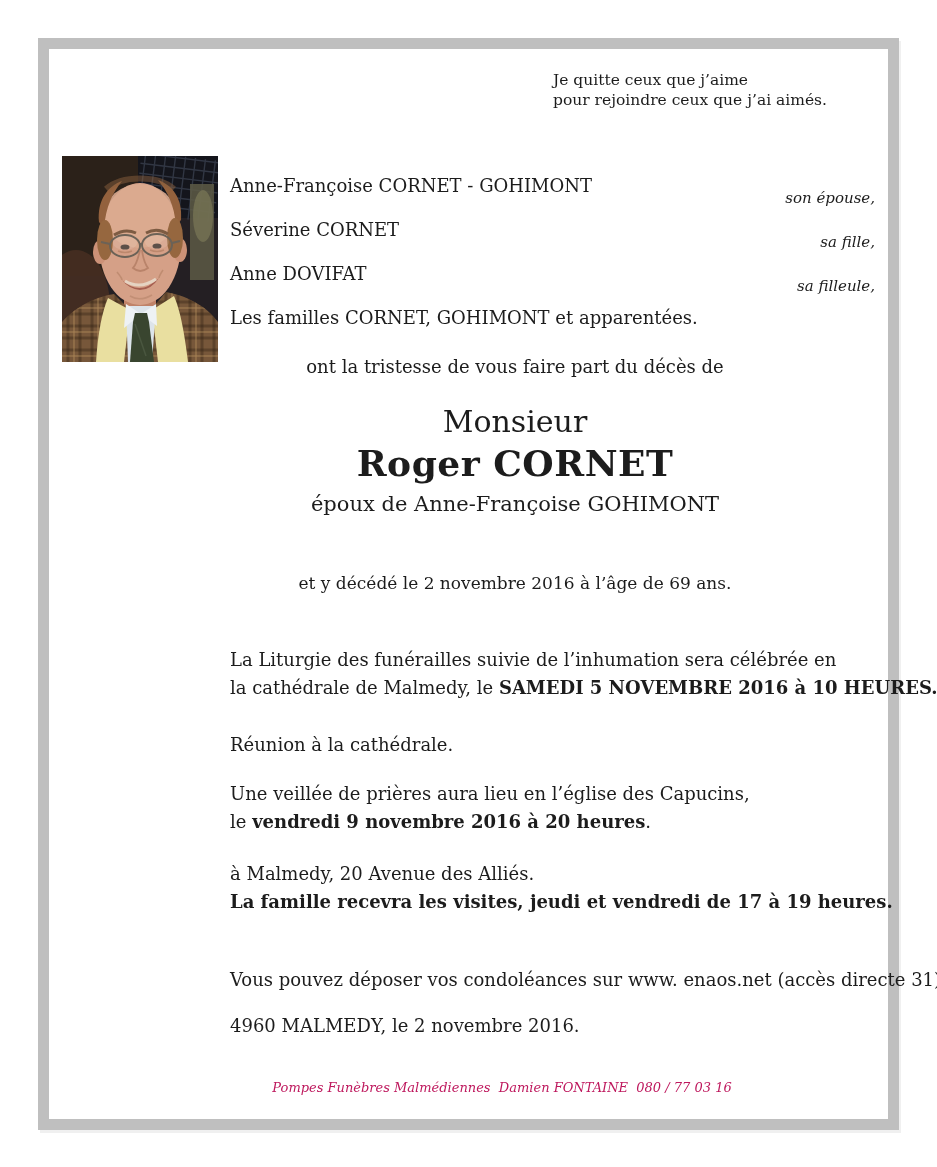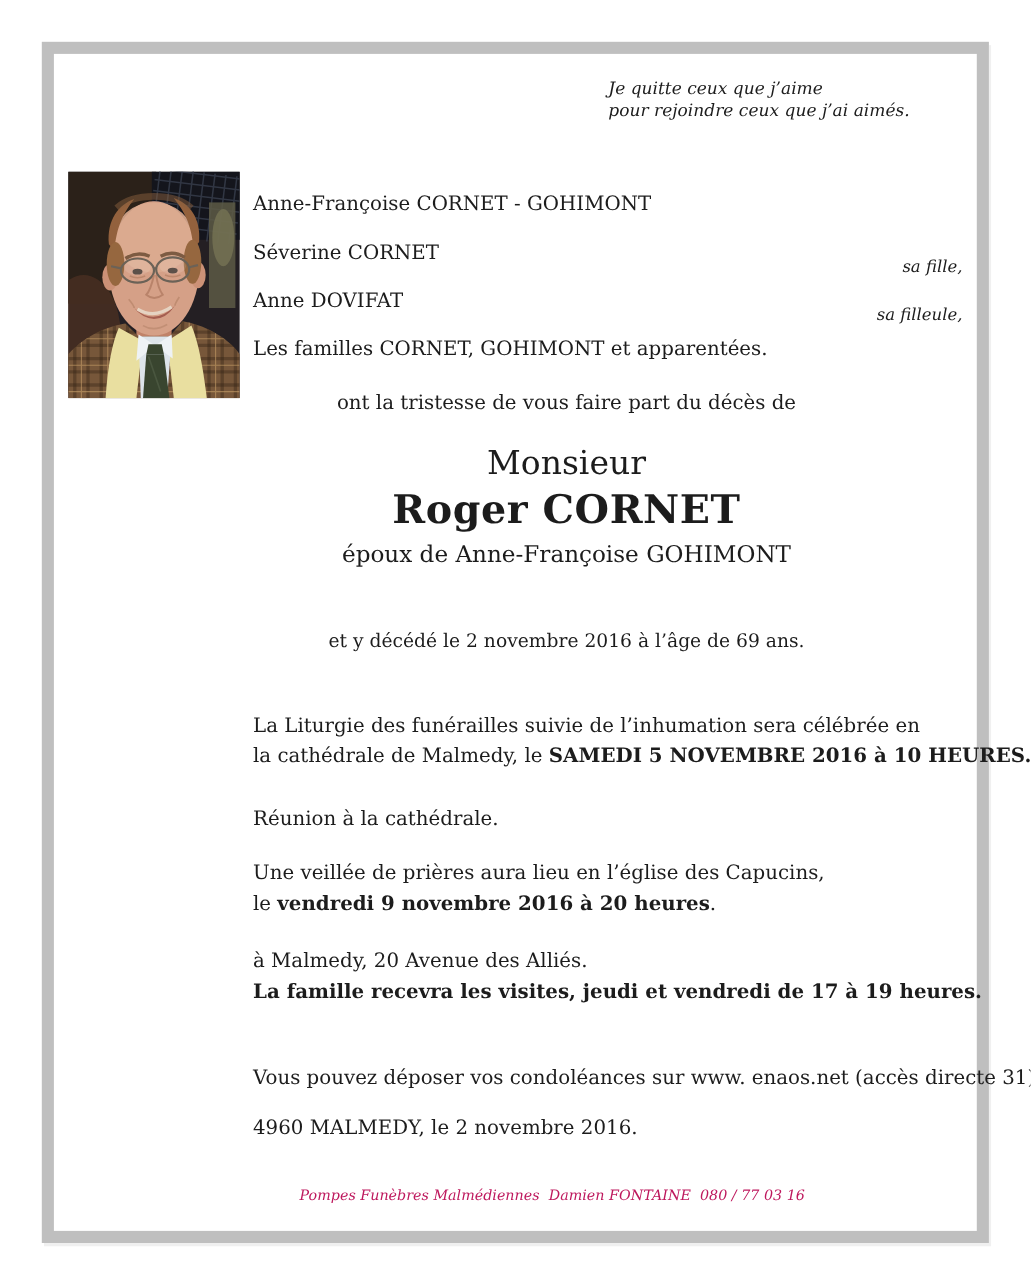--- a/index.html
+++ b/index.html
@@ -16,21 +16,21 @@
     width:861px; height:1092px;
     box-sizing:border-box;
     border:11px solid #bfbfbf;
     background:#ffffff;
     box-shadow:2px 3px 0 rgba(0,0,0,0.06);
   }
   .abs { position:absolute; }
 
   .epigraph {
     left:553px; top:70px; width:330px;
-    font-style:italic; font-size:15.5px; line-height:20px;
+    font-size:15.5px; line-height:20px;
     white-space:nowrap;
   }
 
   .photo-wrap { left:62px; top:156px; width:156px; height:206px; }
   .photo-wrap svg { display:block; width:100%; height:100%; }
 
   .name-line  { left:230px; font-size:18px; white-space:nowrap;margin-top:11px; }
   .rel-line   { left:230px; width:645px; text-align:right;
                 font-style:italic; font-size:15px; white-space:nowrap; }
 
@@ -172,20 +172,21 @@
 
       <path d="M60,124 Q78,141 97,122 Q89,134 78,134 Q67,133 60,124 Z" fill="#a55e50"></path>
       <path d="M63,125 Q78,134 94,123" stroke="#e8dccd" stroke-width="3" fill="none" opacity="0.85"></path>
       <path d="M55,116 Q60,122 60,124" stroke="#b07e63" stroke-width="1.5" fill="none" opacity="0.6"></path>
       <path d="M101,114 Q97,120 97,122" stroke="#b07e63" stroke-width="1.5" fill="none" opacity="0.6"></path>
       <path d="M68,140 Q78,146 90,139" stroke="#b07e63" stroke-width="1.5" fill="none" opacity="0.5"></path>
     </svg>
   </div>
 
   <div class="abs name-line" style="top:164px">Anne-Françoise CORNET - GOHIMONT</div>
+  <div class="abs rel-line" style="top:189px">son épouse,</div>
   <div class="abs name-line" style="top:208px">Séverine CORNET</div>
   <div class="abs rel-line" style="top:233px">sa fille,</div>
   <div class="abs name-line" style="top:252px">Anne DOVIFAT</div>
   <div class="abs rel-line" style="top:277px">sa filleule,</div>
   <div class="abs name-line" style="top:296px">Les familles CORNET, GOHIMONT et apparentées.</div>
 
   <div class="abs center-block" style="top:356px; font-size:18px">ont la tristesse de vous faire part du décès de</div>
 
   <div class="abs center-block t-monsieur" style="top:404px">Monsieur</div>
   <div class="abs center-block t-name" style="top:442px">Roger CORNET</div>

